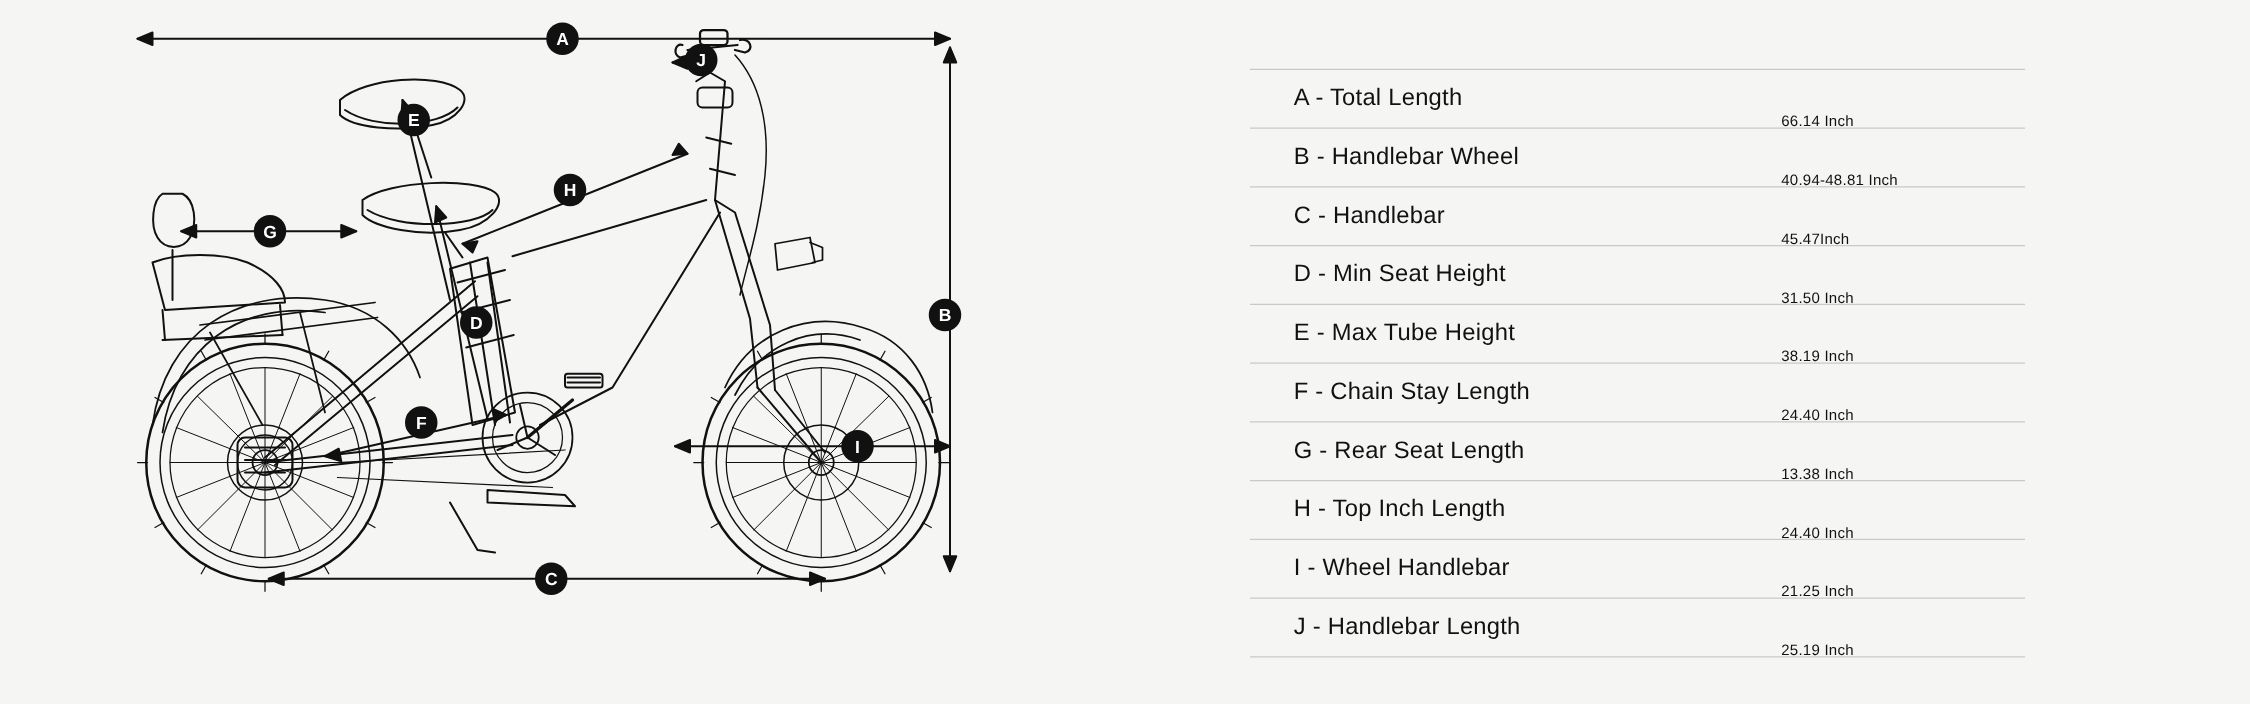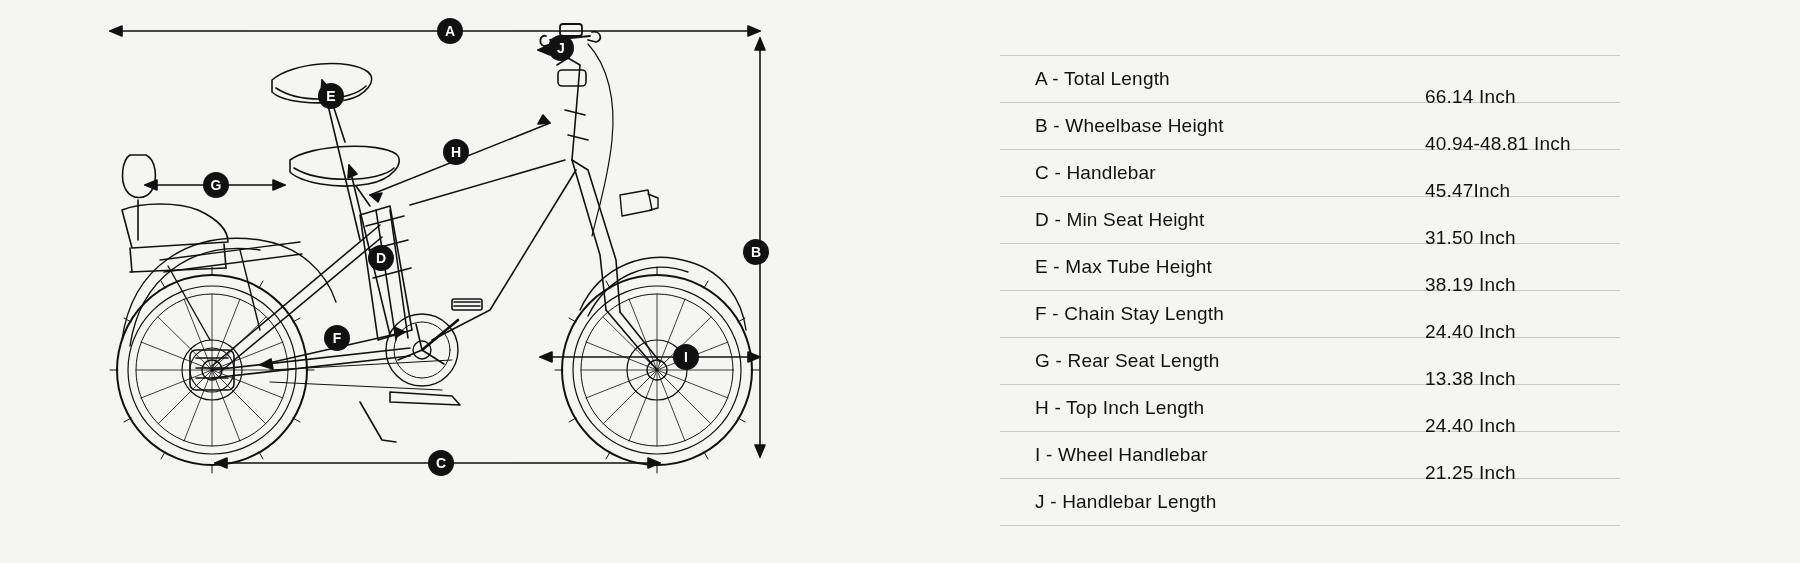--- a/index.html
+++ b/index.html
@@ -41,21 +41,21 @@
   .spec-row:first-child{border-top:1px solid #c9c9c7;}
   .spec-label{
     flex:0 0 330px;
     font-size:19px;
     color:#111;
     padding-left:35px;
     letter-spacing:.2px;
   }
   .spec-value{
     flex:1;
-    font-size:19px;
+    font-size:12px;
     color:#111;
     text-align:left;
     padding-left:60px;
     letter-spacing:.2px;
     margin-top:35px;
   }
 </style>
 </head>
 <body>
 
@@ -292,21 +292,21 @@
       </div>
   </div>
 
   <div id="spec-table">
 
     <div class="spec-row">
       <div class="spec-label">A - Total Length</div>
       <div class="spec-value">66.14 Inch</div>
     </div>
     <div class="spec-row">
-      <div class="spec-label">B - Wheelbase Height</div>
+      <div class="spec-label">B - Handlebar Wheel</div>
       <div class="spec-value">40.94-48.81 Inch</div>
     </div>
     <div class="spec-row">
       <div class="spec-label">C - Handlebar</div>
       <div class="spec-value">45.47Inch</div>
     </div>
     <div class="spec-row">
       <div class="spec-label">D - Min Seat Height</div>
       <div class="spec-value">31.50 Inch</div>
     </div>
@@ -325,16 +325,17 @@
     <div class="spec-row">
       <div class="spec-label">H - Top Inch Length</div>
       <div class="spec-value">24.40 Inch</div>
     </div>
     <div class="spec-row">
       <div class="spec-label">I - Wheel Handlebar</div>
       <div class="spec-value">21.25 Inch</div>
     </div>
     <div class="spec-row">
       <div class="spec-label">J - Handlebar Length</div>
+      <div class="spec-value">25.19 Inch</div>
     </div>
 
   </div>
 </div>
 
 </body></html>

